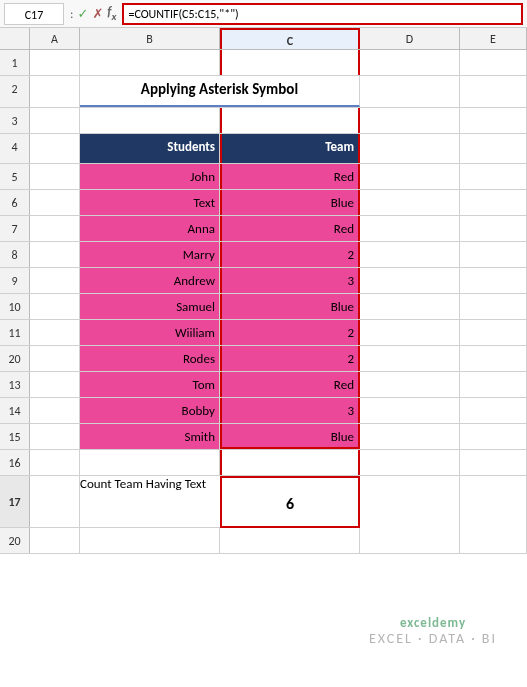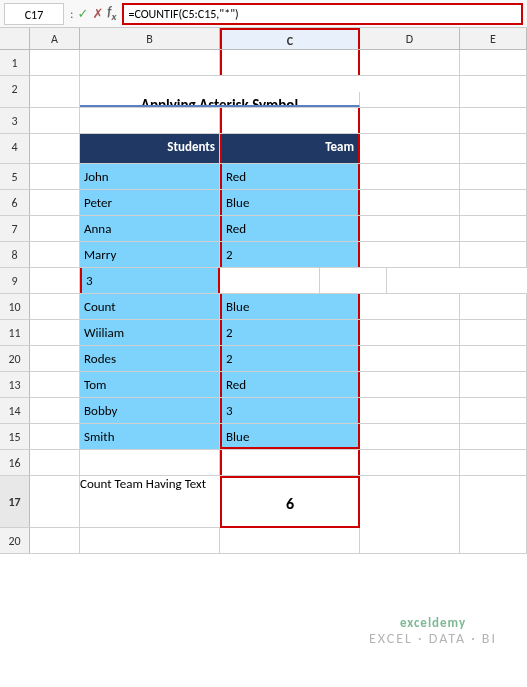--- a/index.html
+++ b/index.html
@@ -137,35 +137,34 @@
     .col-e { width: 67px; }
 
     
     .cell.title-cell {
       font-size: 15px;
       font-weight: bold;
       color: #000;
       text-align: center;
       background: #fff;
       border-bottom: 2px solid #5a7fc2;
-      margin-top: 16px;
     }
 
     
     .cell.th {
       background: #1f3864;
       color: #fff;
       font-weight: bold;
       text-align: right;
     }
 
     
     .cell.td {
-      background: #7dd3fc;
-      text-align: left;
+      background: #ec4899;
+      text-align: right;
     }
 
     
     .cell.result-cell {
       background: #fff;
       text-align: center;
       font-size: 16px;
       font-weight: bold;
       border: 2px solid #c00;
     }
@@ -254,21 +253,21 @@
       <div class="cell col-a empty"></div>
       <div class="cell col-b td">John</div>
       <div class="cell col-c td col-c-cell-highlight">Red</div>
       <div class="cell col-d empty"></div>
       <div class="cell col-e empty"></div>
     </div>
 
     <div class="grid-row">
       <div class="row-num">6</div>
       <div class="cell col-a empty"></div>
-      <div class="cell col-b td">Peter</div>
+      <div class="cell col-b td">Text</div>
       <div class="cell col-c td col-c-cell-highlight">Blue</div>
       <div class="cell col-d empty"></div>
       <div class="cell col-e empty"></div>
     </div>
 
     <div class="grid-row">
       <div class="row-num">7</div>
       <div class="cell col-a empty"></div>
       <div class="cell col-b td">Anna</div>
       <div class="cell col-c td col-c-cell-highlight">Red</div>
@@ -281,29 +280,30 @@
       <div class="cell col-a empty"></div>
       <div class="cell col-b td">Marry</div>
       <div class="cell col-c td col-c-cell-highlight">2</div>
       <div class="cell col-d empty"></div>
       <div class="cell col-e empty"></div>
     </div>
 
     <div class="grid-row">
       <div class="row-num">9</div>
       <div class="cell col-a empty"></div>
+      <div class="cell col-b td">Andrew</div>
       <div class="cell col-c td col-c-cell-highlight">3</div>
       <div class="cell col-d empty"></div>
       <div class="cell col-e empty"></div>
     </div>
 
     <div class="grid-row">
       <div class="row-num">10</div>
       <div class="cell col-a empty"></div>
-      <div class="cell col-b td">Count</div>
+      <div class="cell col-b td">Samuel</div>
       <div class="cell col-c td col-c-cell-highlight">Blue</div>
       <div class="cell col-d empty"></div>
       <div class="cell col-e empty"></div>
     </div>
 
     <div class="grid-row">
       <div class="row-num">11</div>
       <div class="cell col-a empty"></div>
       <div class="cell col-b td">Wiiliam</div>
       <div class="cell col-c td col-c-cell-highlight">2</div>

